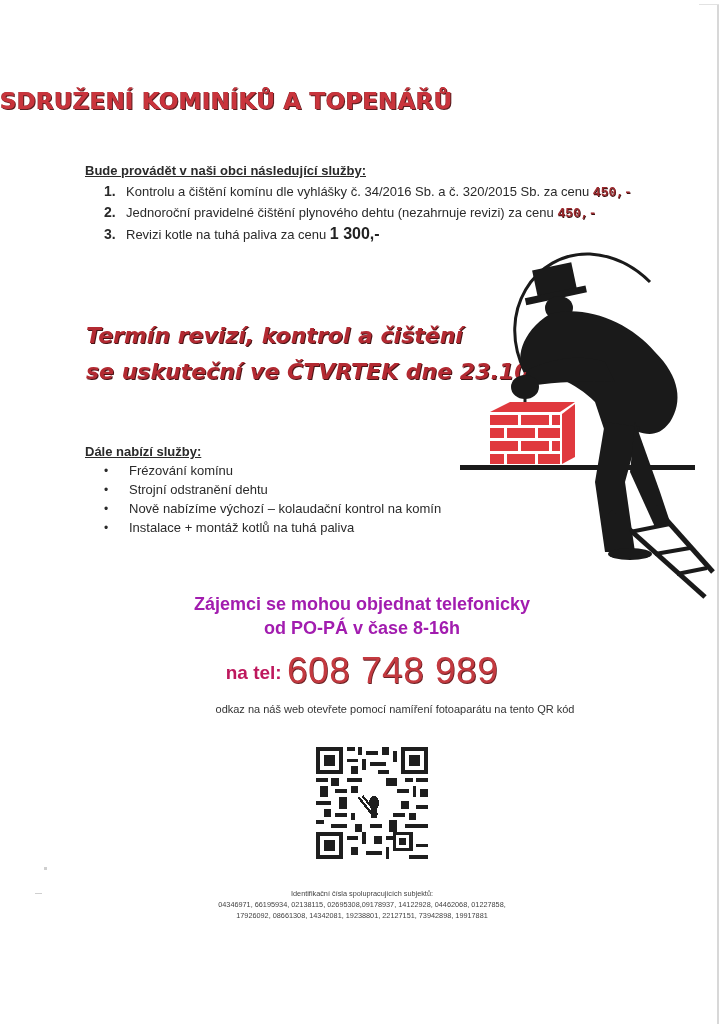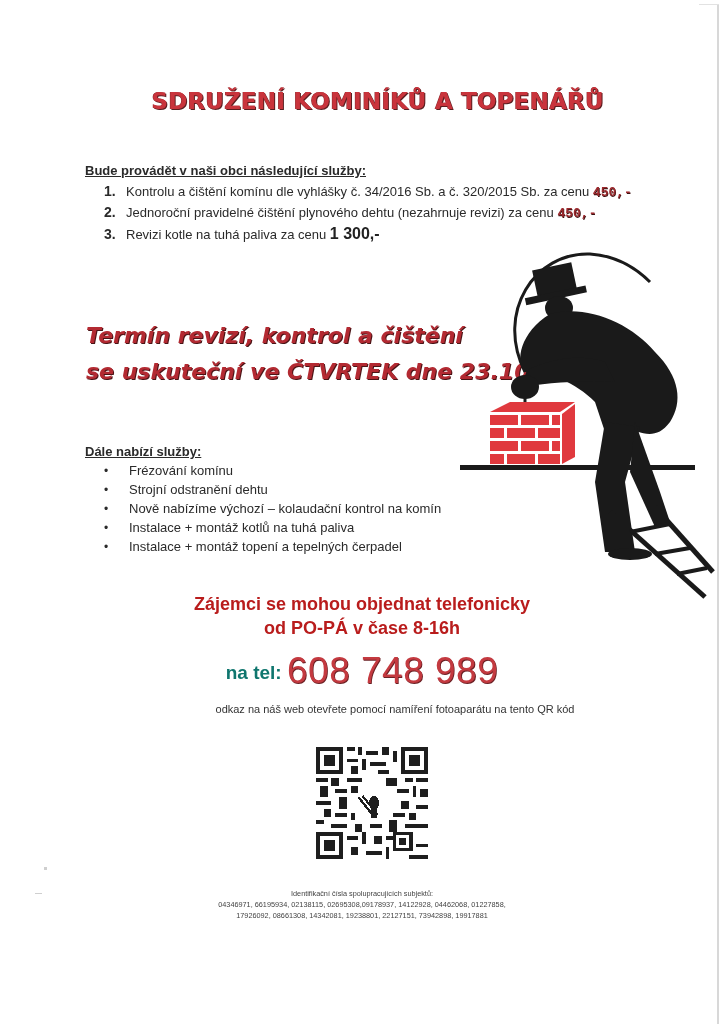--- a/index.html
+++ b/index.html
@@ -10,21 +10,21 @@
     color: #2a2a2a;
   }
   .page-edge {
     position: absolute; top: 4px; right: 5px; width: 2px; height: 1020px;
     background: #d8d8d8;
   }
   .page-edge-top {
     position: absolute; top: 4px; right: 5px; width: 20px; height: 1px; background: #e2e2e2;
   }
   .title {
-    position: absolute; top: 88px; left: 0; width: 604px; text-align: right;
+    position: absolute; top: 88px; left: 0; width: 604px; text-align: left;
     font-family: "DejaVu Sans", sans-serif; font-weight: bold; font-size: 23px;
     color: #c9343c; letter-spacing: 0.2px;
     text-shadow: 1px 1px 0 #5a1e20, -0.5px -0.5px 0 #8a2a2e;
   }
   .intro {
     position: absolute; top: 163px; left: 85px;
     font-size: 13px; font-weight: bold; text-decoration: underline; color: #2a2a2a;
   }
   .services { position: absolute; top: 181px; left: 104px; margin: 0; padding: 0; list-style: none; }
   .services li { height: 21px; line-height: 21px; font-size: 13px; white-space: nowrap; }
@@ -43,27 +43,27 @@
   .sweep-art { position: absolute; top: 252px; left: 455px; width: 260px; height: 350px; }
   .more-head {
     position: absolute; top: 444px; left: 85px;
     font-size: 13px; font-weight: bold; text-decoration: underline;
   }
   .more-list { position: absolute; top: 461px; left: 104px; margin: 0; padding: 0; list-style: none; }
   .more-list li { height: 19px; line-height: 19px; font-size: 13px; white-space: nowrap; }
   .more-list .bullet { display: inline-block; width: 25px; font-size: 12px; }
   .contact {
     position: absolute; top: 592px; left: 0; width: 724px; text-align: center;
-    font-weight: bold; font-size: 18px; color: #b91c1c; line-height: 24px;
+    font-weight: bold; font-size: 18px; color: #a21caf; line-height: 24px;
   }
   .phone-row {
     position: absolute; top: 650px; left: 0; width: 724px; text-align: center;
     white-space: nowrap;
   }
-  .phone-label { font-weight: bold; font-size: 19px; color: #0f766e; vertical-align: 4px; }
+  .phone-label { font-weight: bold; font-size: 19px; color: #be185d; vertical-align: 4px; }
   .phone-number {
     font-size: 37px; color: #c43a40; text-shadow: 0.8px 0.8px 0 #6a2024;
     letter-spacing: 0.5px;
   }
   .qr-note {
     position: absolute; top: 703px; left: 0; width: 724px; text-align: center;
     font-size: 11px; color: #333; margin-left: 33px;
   }
   .qr { position: absolute; top: 747px; left: 316px; width: 112px; height: 112px; }
   .ids {
@@ -146,21 +146,20 @@
     <polygon points="107,162 120,152 120,205 107,212"></polygon>
   </g>
 </svg>
 
 <div class="more-head">Dále nabízí služby:</div>
 <ul class="more-list">
   <li><span class="bullet">•</span><span>Frézování komínu</span></li>
   <li><span class="bullet">•</span><span>Strojní odstranění dehtu</span></li>
   <li><span class="bullet">•</span><span>Nově nabízíme výchozí – kolaudační kontrol na komín</span></li>
   <li><span class="bullet">•</span><span>Instalace + montáž kotlů na tuhá paliva</span></li>
-  <li><span class="bullet">•</span><span>Instalace + montáž topení a tepelných čerpadel</span></li>
 </ul>
 
 <div class="contact">
   <div>Zájemci se mohou objednat telefonicky</div>
   <div>od PO-PÁ v čase 8-16h</div>
 </div>
 
 <div class="phone-row">
   <span class="phone-label">na tel: </span><span class="phone-number">608 748 989</span>
 </div>

